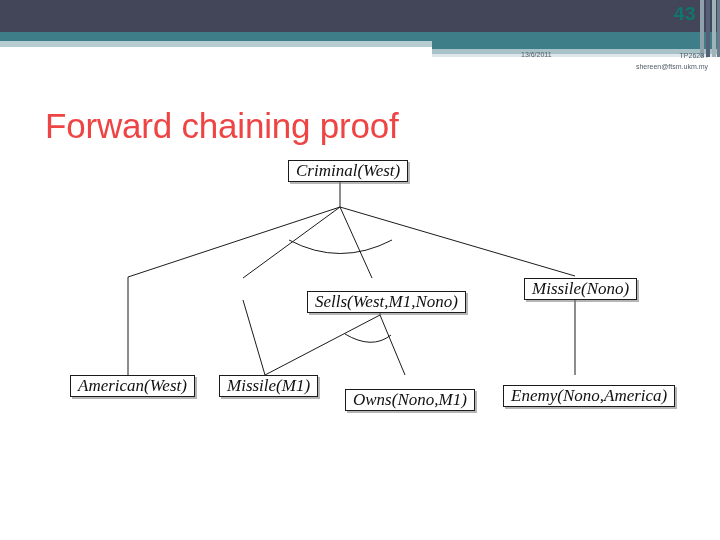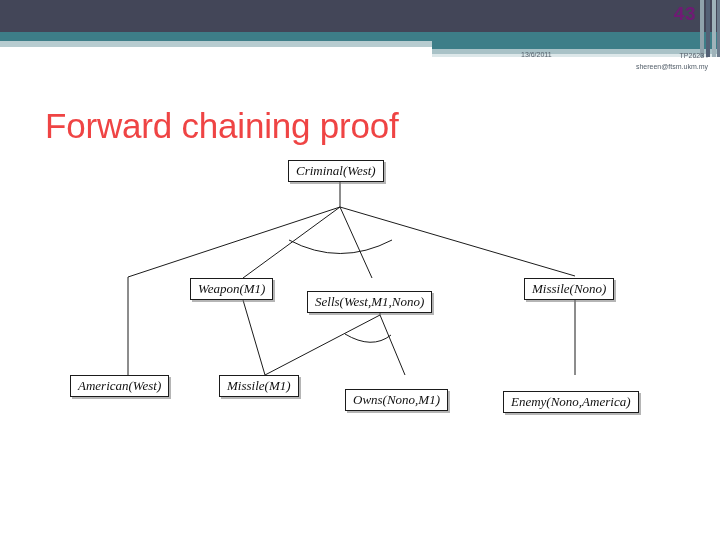--- a/index.html
+++ b/index.html
@@ -74,21 +74,21 @@
   }
   .vbar-a { left: 700px; height: 57px; background: #8fa2ab; }
   .vbar-b { left: 706px; height: 57px; background: #536075; }
   .vbar-c { left: 712px; height: 57px; background: #9fb3ba; }
   .vbar-d { left: 717px; height: 57px; background: #6c7b8c; }
 
   .page-number {
     position: absolute;
     right: 24px;
     top: 3px;
-    color: #701a75;
+    color: #0f766e;
     font-size: 19px;
     font-weight: bold;
     letter-spacing: 0.5px;
     font-family: "Liberation Sans", sans-serif;
   }
 
   .hdr-date {
     position: absolute;
     left: 521px;
     top: 51px;
@@ -136,21 +136,21 @@
     left: 0;
     top: 0;
   }
   .node {
     position: absolute;
     border: 1px solid #1b1b1b;
     background: #ffffff;
     box-shadow: 2px 2px 0 rgba(120,120,120,0.55);
     font-family: "Liberation Serif", serif;
     font-style: italic;
-    font-size: 13px;
+    font-size: 17px;
     color: #101010;
     white-space: nowrap;
     padding: 2px 7px 3px 7px;
     line-height: 15px;
     text-align: center;
     box-sizing: border-box;
   }
 </style>
 </head>
 <body>
@@ -200,27 +200,26 @@
       <line x1="380" y1="170" x2="265" y2="230"></line>
       <line x1="380" y1="170" x2="405" y2="230"></line>
       <path d="M 345 189 Q 372 205 391 190"></path>
 
       <line x1="575" y1="155" x2="575" y2="230"></line>
     </g>
   </svg>
 
   <div class="node" style="left:288px; top:15px;">Criminal(West)</div>
 
-  <div class="node" style="left:190px; top:133px;">Weapon(M1)</div>
 
   <div class="node" style="left:307px; top:146px;">Sells(West,M1,Nono)</div>
 
   <div class="node" style="left:524px; top:133px;">Missile(Nono)</div>
 
   <div class="node" style="left:70px; top:230px;text-align:center;">American(West)</div>
 
   <div class="node" style="left:219px; top:230px;">Missile(M1)</div>
 
   <div class="node" style="left:345px; top:244px;">Owns(Nono,M1)</div>
 
-  <div class="node" style="left:503px; top:246px;">Enemy(Nono,America)</div>
+  <div class="node" style="left:503px; top:240px;">Enemy(Nono,America)</div>
 
 </div>
 
 </body></html>

